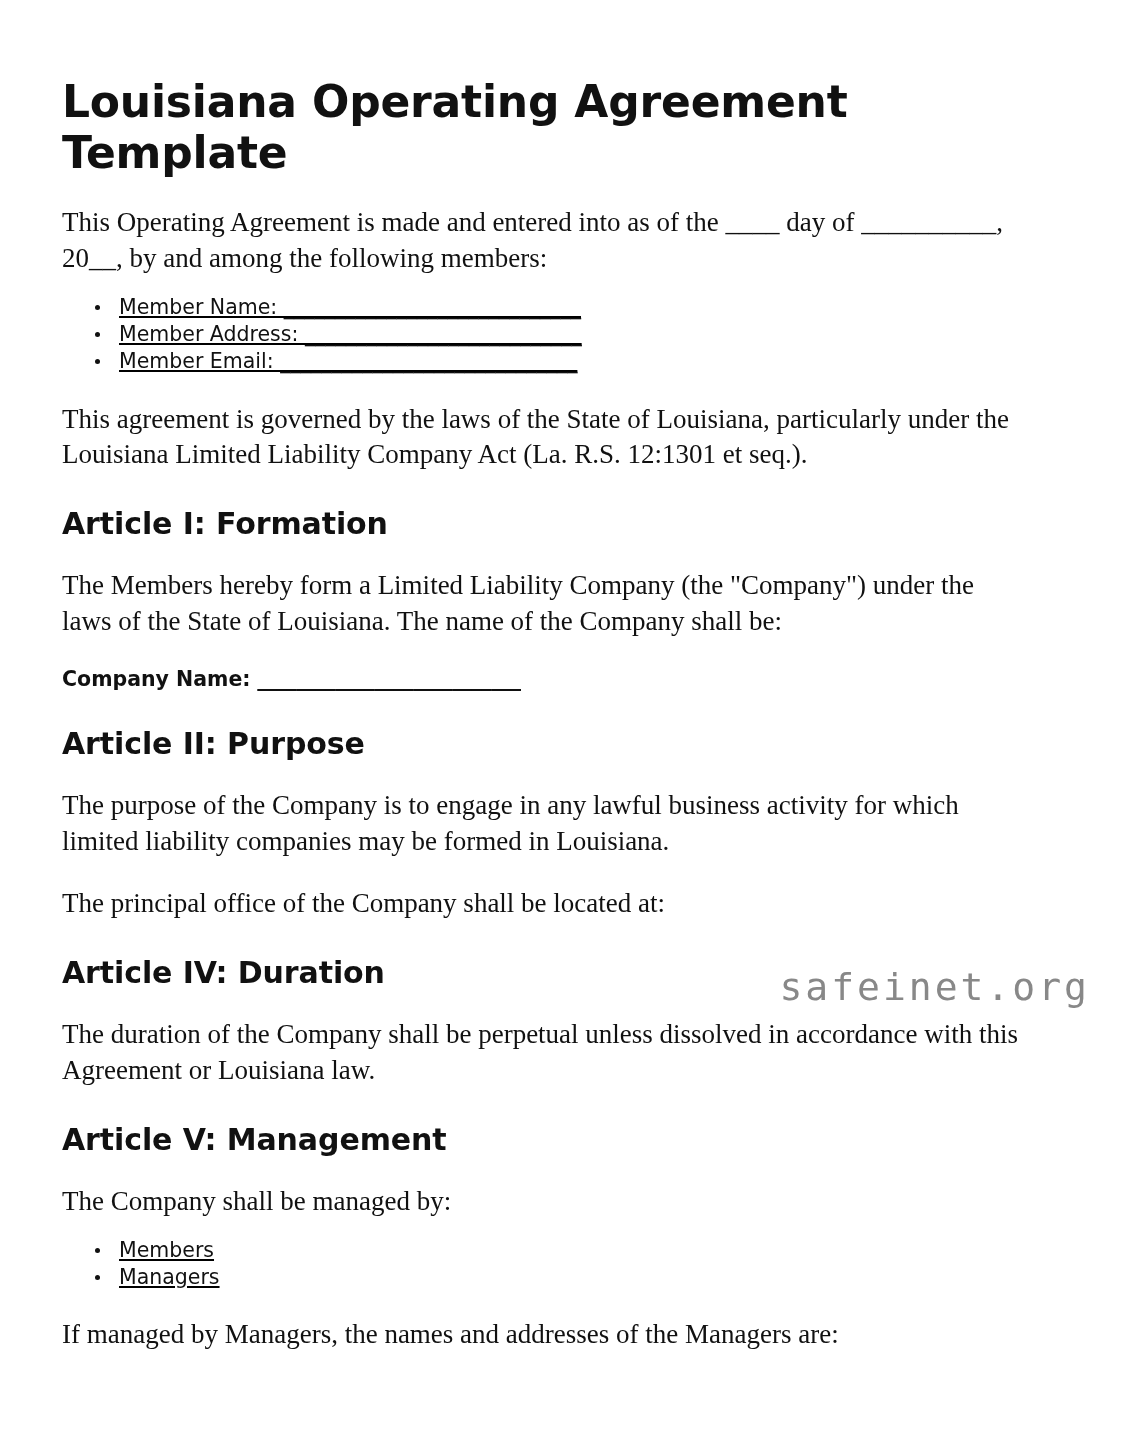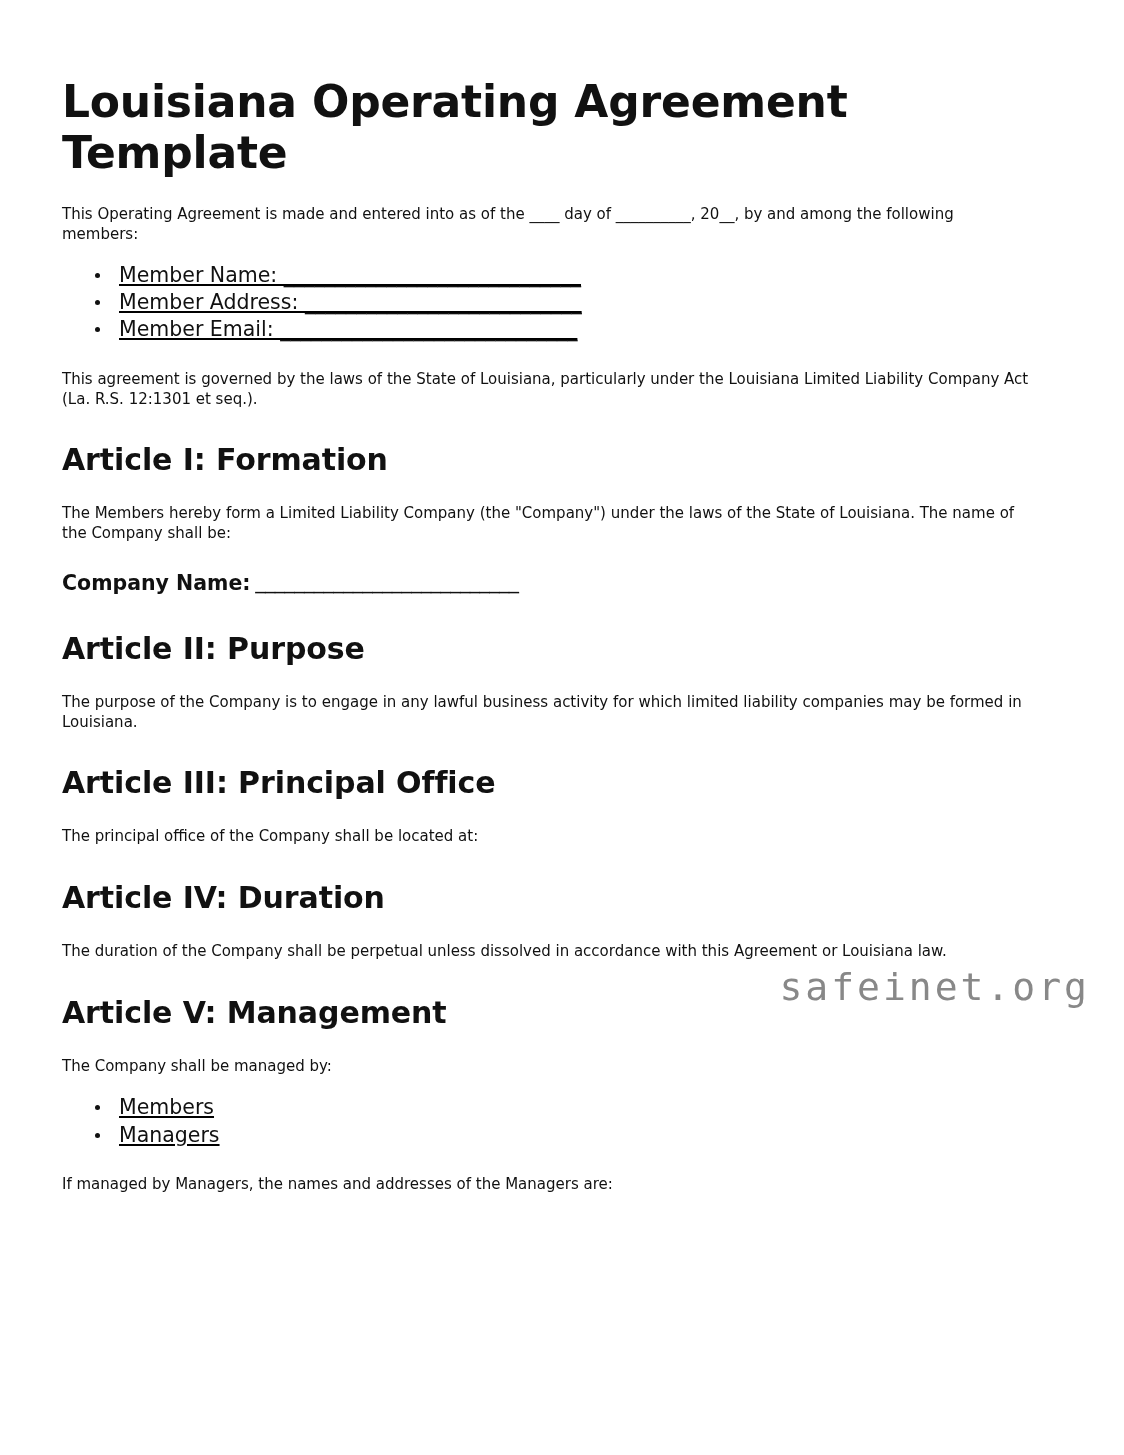--- a/index.html
+++ b/index.html
@@ -32,25 +32,26 @@
     font-weight: bold;
     line-height: 1.17;
     letter-spacing: -0.2px;
     margin: 0 0 0 0;
     padding-top: 14px;
     max-width: 830px;
     color: #111111;
   }
 
   .para {
-    font-size: 15px;
+    font-size: 27px;
     line-height: 1.33;
     margin: 26px 0 0 0;
     max-width: 972px;
     color: #111111;
+    font-family: Liberation Serif, serif;
   }
 
   .article-heading {
     font-size: 30px;
     font-weight: bold;
     line-height: 1.2;
     margin: 33px 0 0 0;
     color: #111111;
     letter-spacing: -0.1px;
   }
@@ -86,21 +87,20 @@
     line-height: 1.33;
     margin: 26px 0 0 0;
     font-weight: bold;
     color: #111111;
     white-space: nowrap;
   }
 
   .blank {
     font-weight: inherit;
     letter-spacing: -0.5px;
-    font-family: Liberation Serif, serif;
   }
 
   .watermark {
     position: absolute;
     right: 34px;
     bottom: 28px;
     font-family: "DejaVu Sans Mono", monospace;
     font-size: 38px;
     letter-spacing: 3px;
     color: #888888;
@@ -125,21 +125,20 @@
 
   <p class="para">This agreement is governed by the laws of the State of Louisiana, particularly under the Louisiana Limited Liability Company Act (La. R.S. 12:1301 et seq.).</p>
 
   <h2 class="article-heading">Article I: Formation</h2>
   <p class="para">The Members hereby form a Limited Liability Company (the "Company") under the laws of the State of Louisiana. The name of the Company shall be:</p>
   <p class="field-line"><span>Company Name:</span><span class="blank"> ___________________________</span></p>
 
   <h2 class="article-heading">Article II: Purpose</h2>
   <p class="para">The purpose of the Company is to engage in any lawful business activity for which limited liability companies may be formed in Louisiana.</p>
 
-  <h2 class="article-heading">Article III: Principal Office</h2>
   <p class="para">The principal office of the Company shall be located at:</p>
 
   <h2 class="article-heading">Article IV: Duration</h2>
   <p class="para">The duration of the Company shall be perpetual unless dissolved in accordance with this Agreement or Louisiana law.</p>
 
   <h2 class="article-heading">Article V: Management</h2>
   <p class="para">The Company shall be managed by:</p>
 
   <ul class="bullets">
     <li>Members</li>

